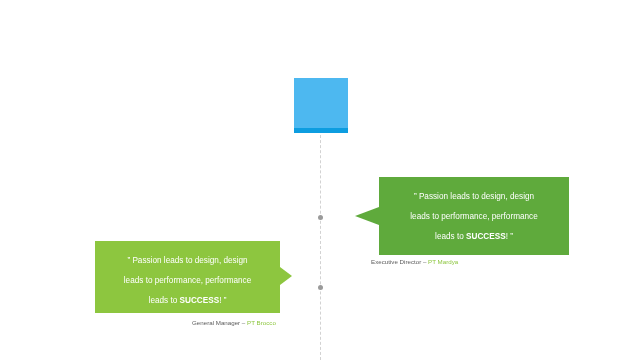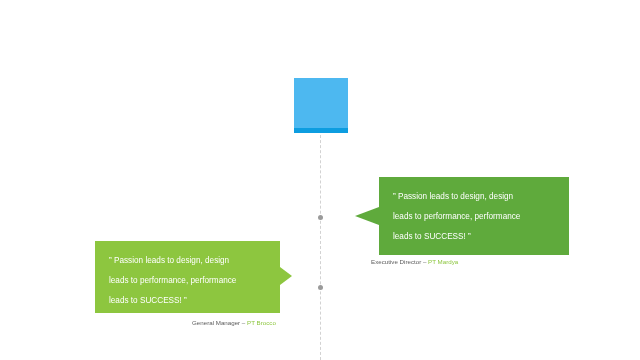--- a/index.html
+++ b/index.html
@@ -60,31 +60,31 @@
   }
 
   
   .callout {
     position: absolute;
   }
   .callout-body {
     position: relative;
     box-sizing: border-box;
     color: #ffffff;
-    text-align: left;
+    text-align: center;
     font-size: 8.2px;
     line-height: 20px;
     padding: 10px 14px;
   }
   .callout-body .qline {
     display: block;
     white-space: nowrap;
   }
   .callout-body b {
-    font-weight: normal;
+    font-weight: bold;
   }
   .arrow {
     position: absolute;
     width: 0;
     height: 0;
   }
 
   
   .callout-exec {
     left: 355px;

